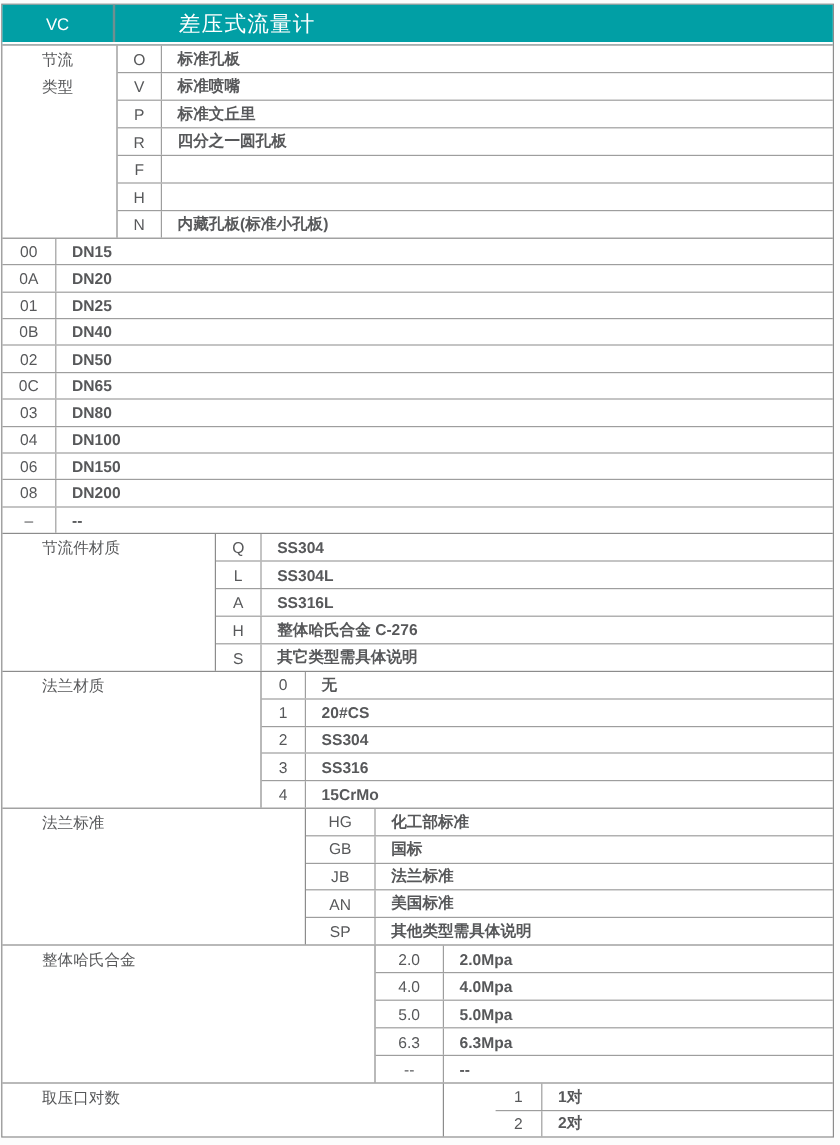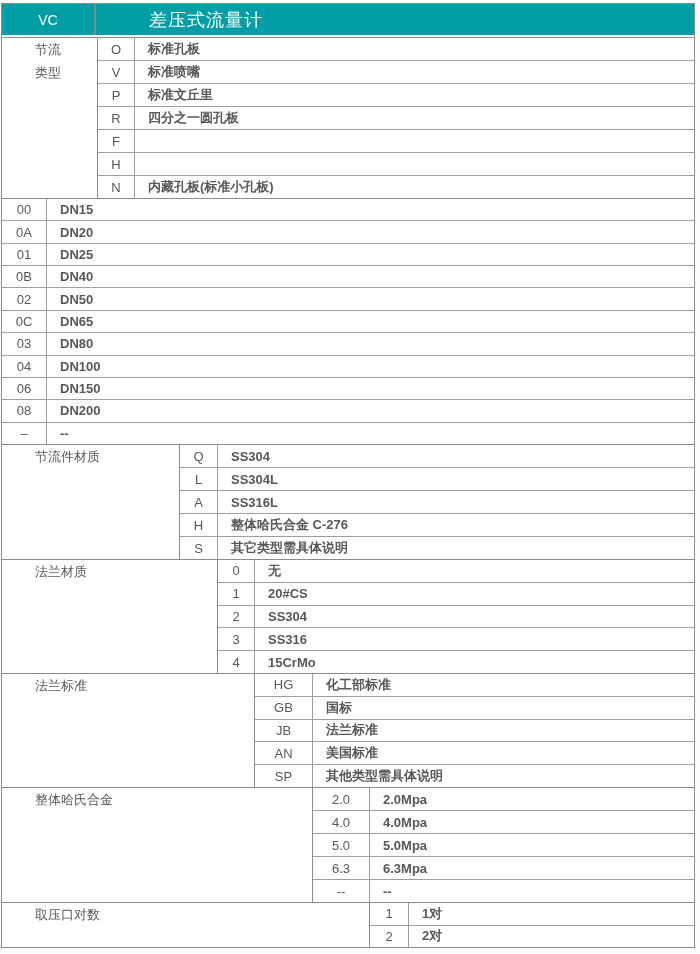--- a/index.html
+++ b/index.html
@@ -242,21 +242,21 @@
             <div class="row">
               <div class="code" style="width: 57px;">6.3</div>
               <div class="desc">6.3Mpa</div>
             </div>
             <div class="row">
               <div class="code" style="width: 57px;">--</div>
               <div class="desc">--</div>
             </div>
           </div>
         </div>
-        <div class="sec" style="height: 45px;">
+        <div class="sec" style="height: 45px; gap: 43px;">
           <div class="lab" style="width: 368px;">
             <span>取压口对数</span>
           </div>
           <div class="rows">
             <div class="row">
               <div class="code" style="width: 39px;">1</div>
               <div class="desc">1对</div>
             </div>
             <div class="row">
               <div class="code" style="width: 39px;">2</div>

